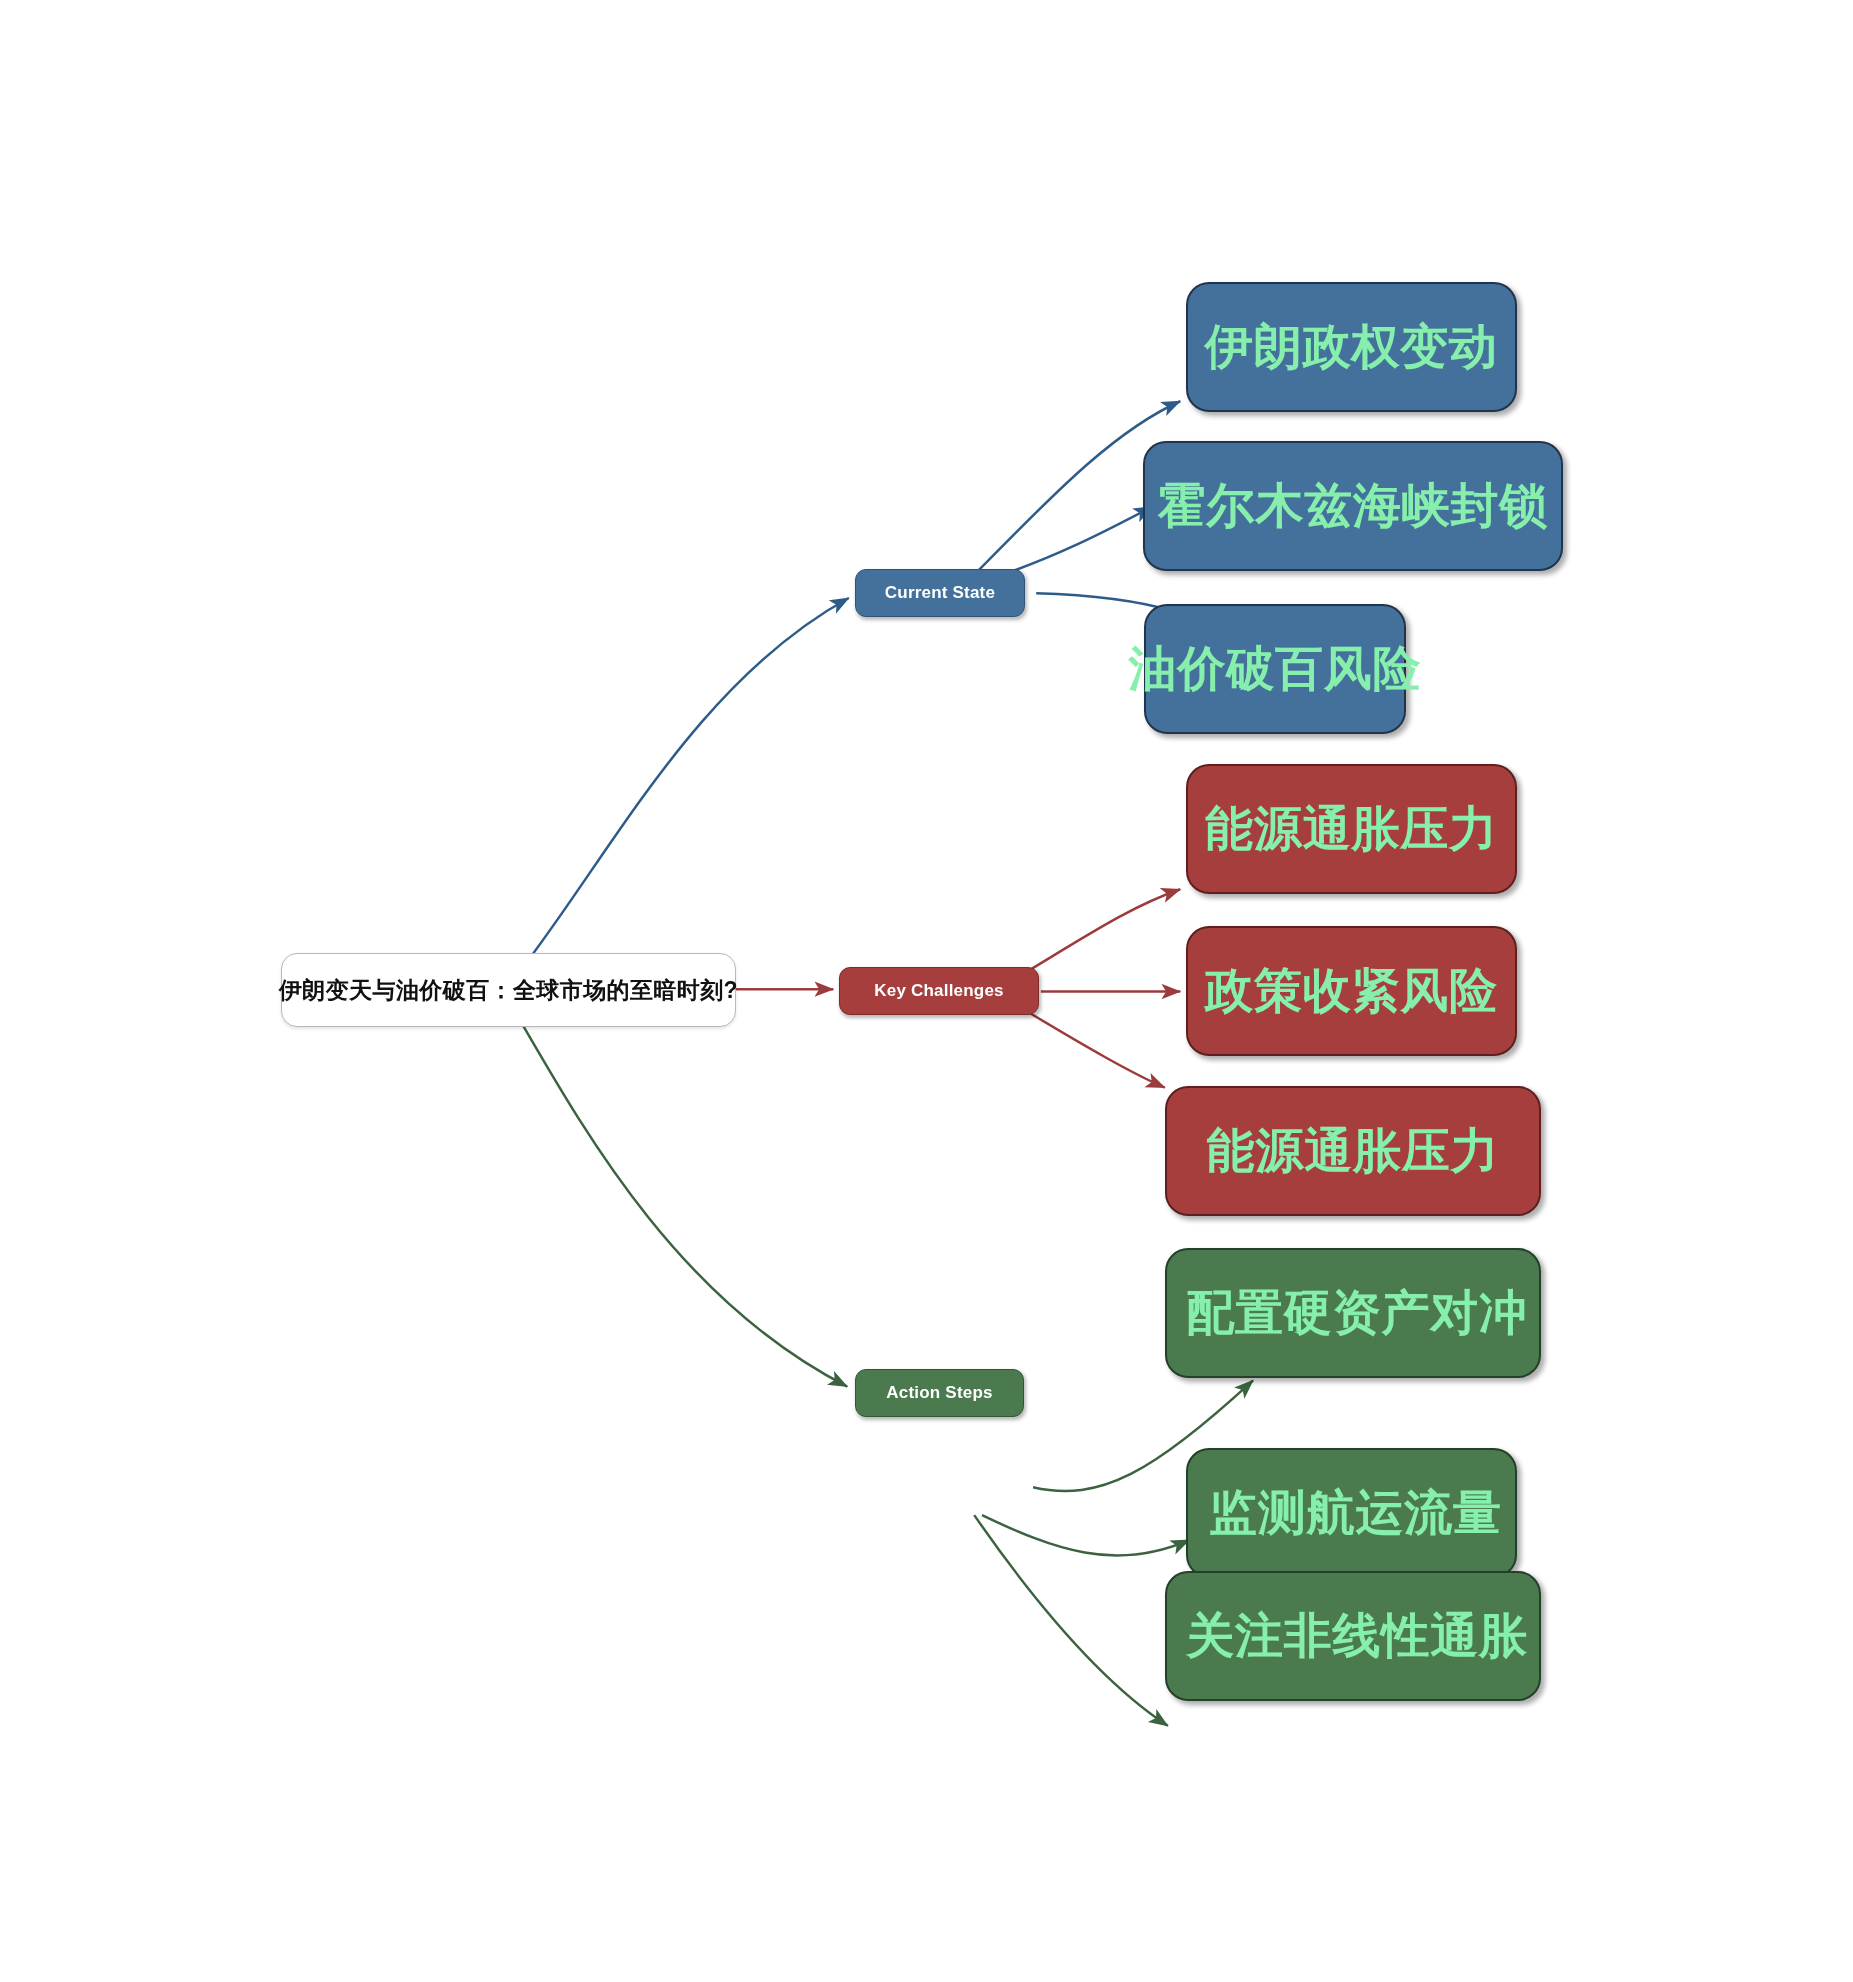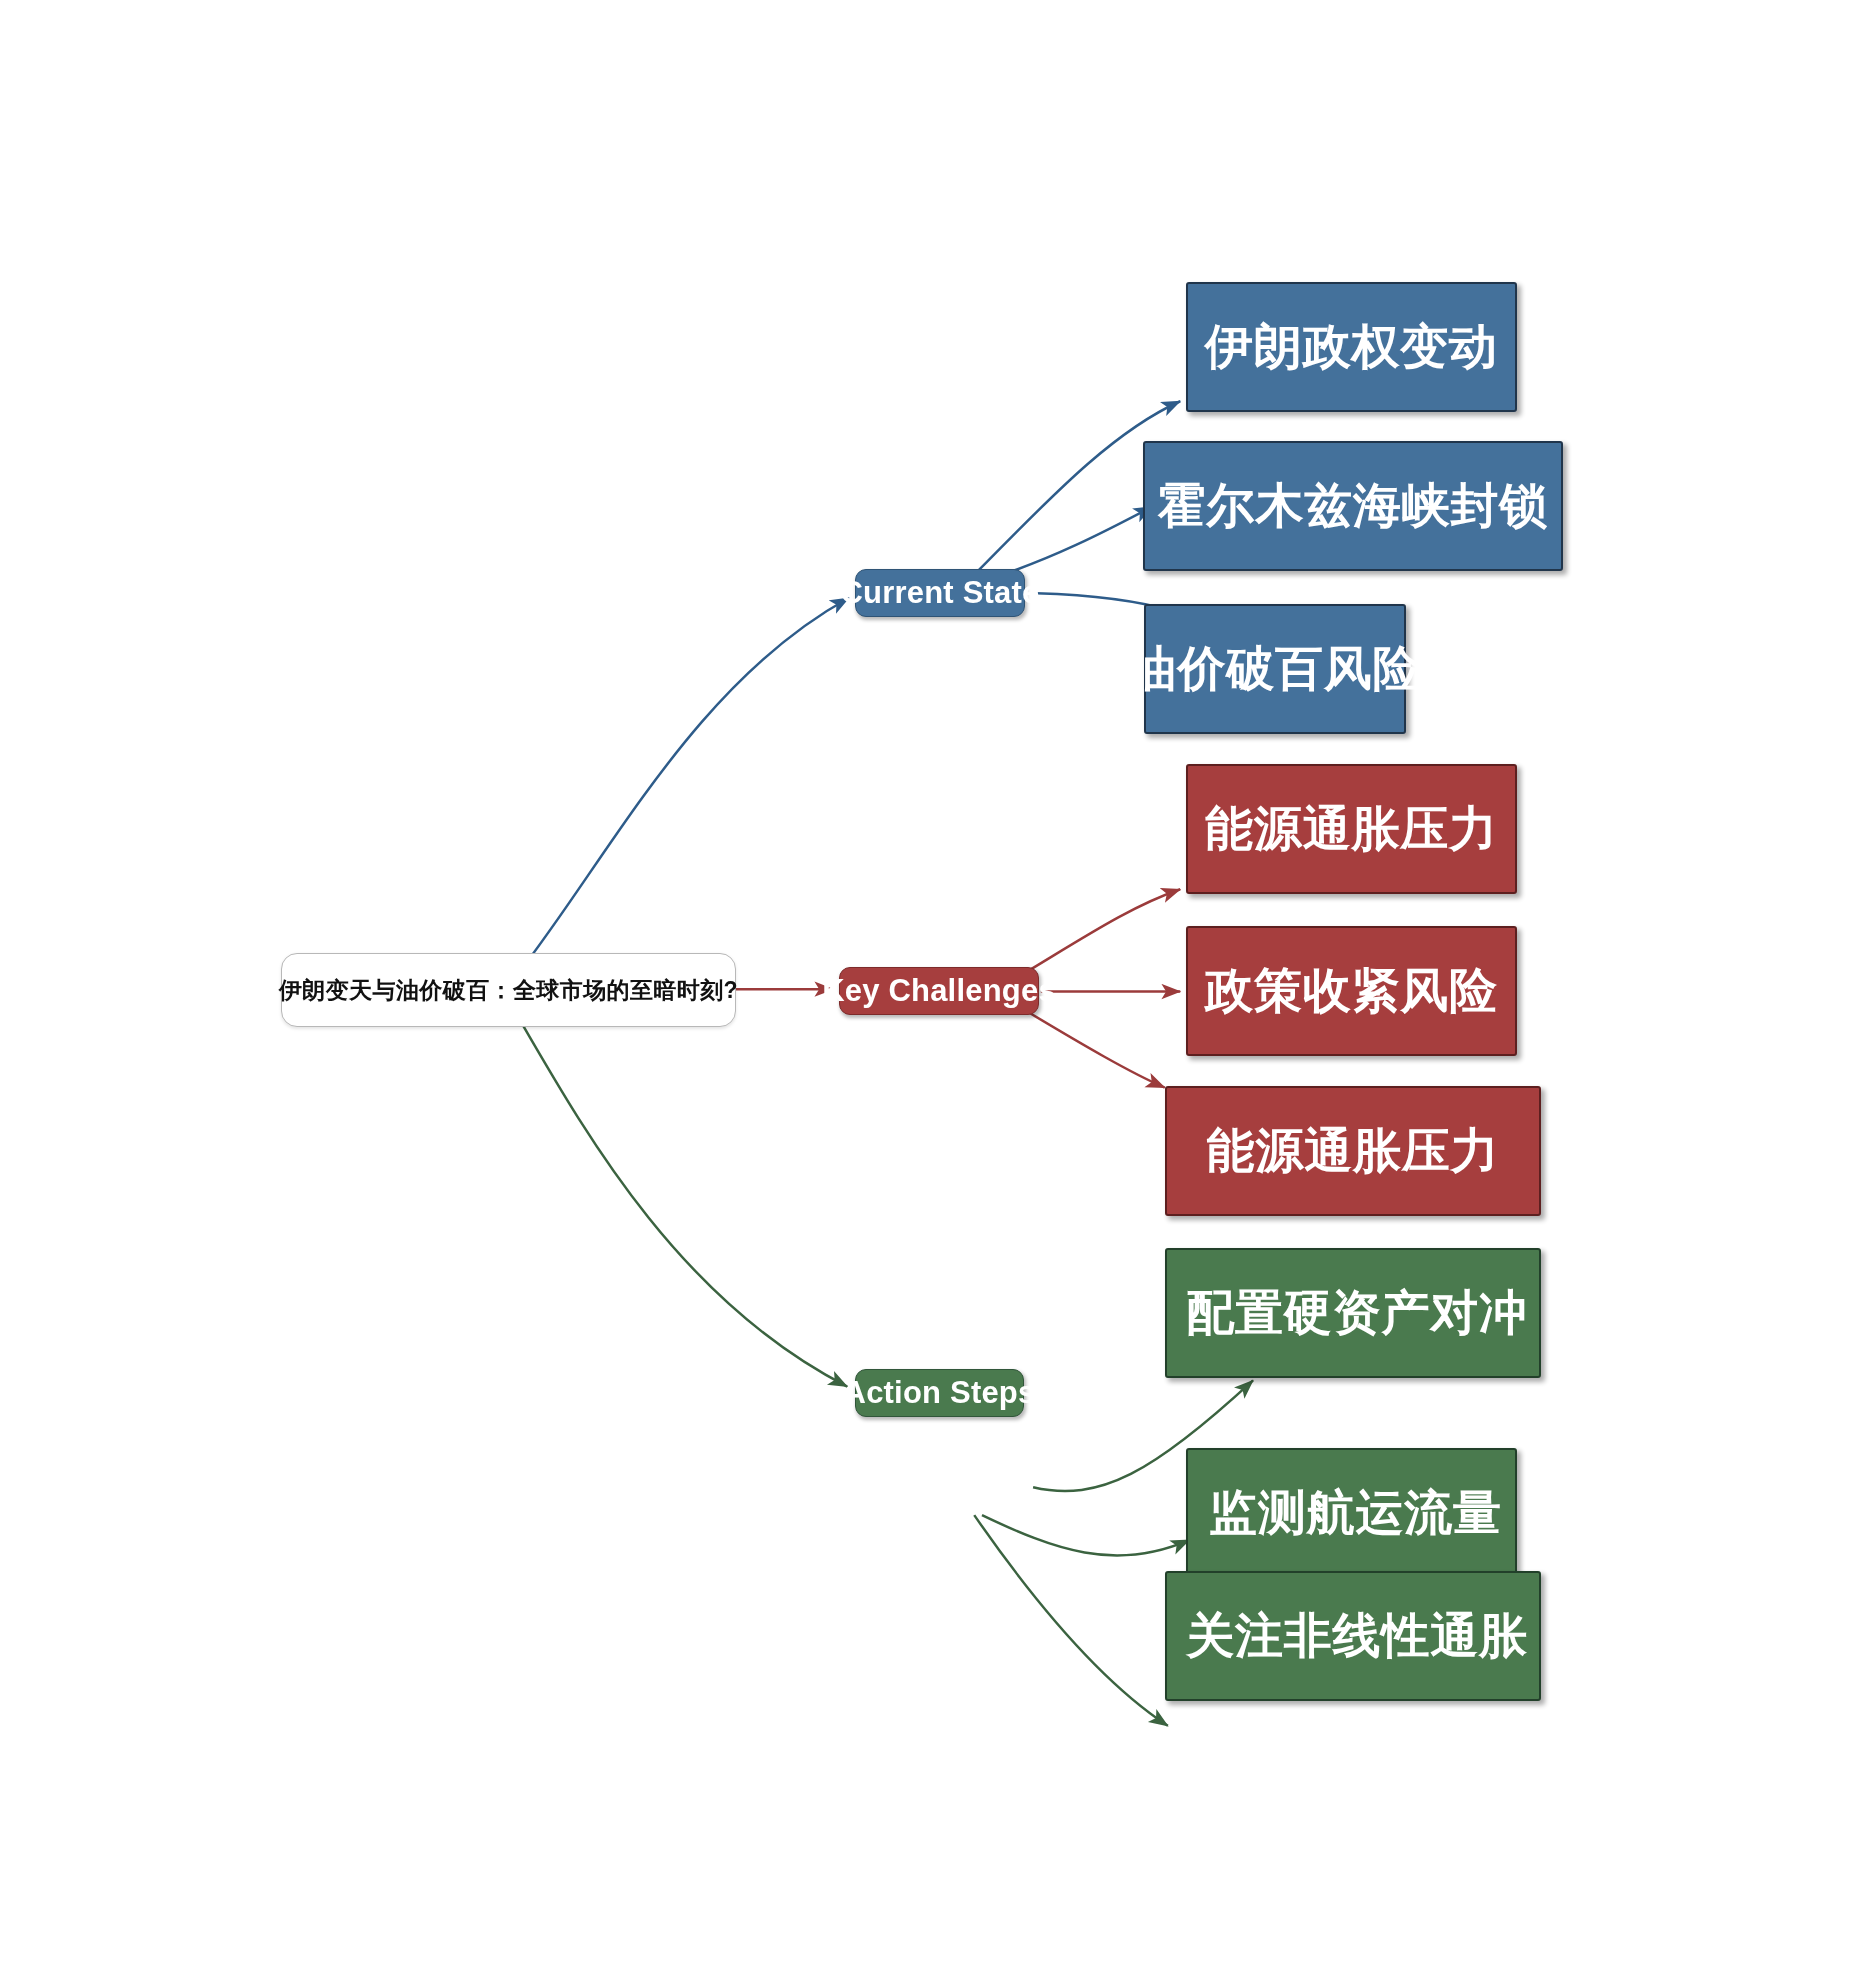--- a/index.html
+++ b/index.html
@@ -41,27 +41,27 @@
     color: #111111;
     font-weight: bold;
     font-size: 23px;
     letter-spacing: 0.4px;
     box-shadow: 0 1.5px 3.1px rgba(0,0,0,0.10);
   }
   .node-branch {
     border-radius: 11px;
     color: #ffffff;
     font-weight: bold;
-    font-size: 31px;
+    font-size: 17px;
     letter-spacing: 0.2px;
     box-shadow: 1.5px 2.3px 3.9px rgba(0,0,0,0.28);
   }
   .node-leaf {
-    border-radius: 3px;
-    color: #ffffff;
+    border-radius: 23px;
+    color: #86efac;
     font-weight: bold;
     font-size: 48px;
     letter-spacing: 0.8px;
     box-shadow: 3.1px 3.9px 5.4px rgba(0,0,0,0.32);
   }
   .branch-blue  { background: #44719B; border: 1.5px solid #2f5476; }
   .branch-red   { background: #A63E3E; border: 1.5px solid #7d2b2b; }
   .branch-green { background: #4A7A4E; border: 1.5px solid #31563a; }
   .leaf-blue  { background: #44719B; border: 2.3px solid #20354b; }
   .leaf-red   { background: #A63E3E; border: 2.3px solid #5d1f1f; }

